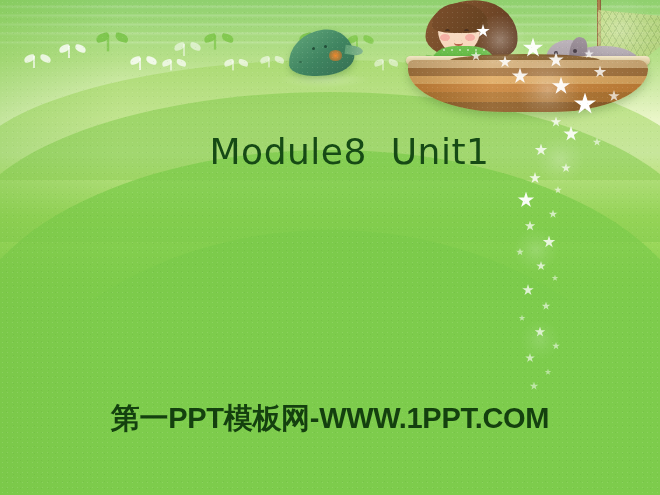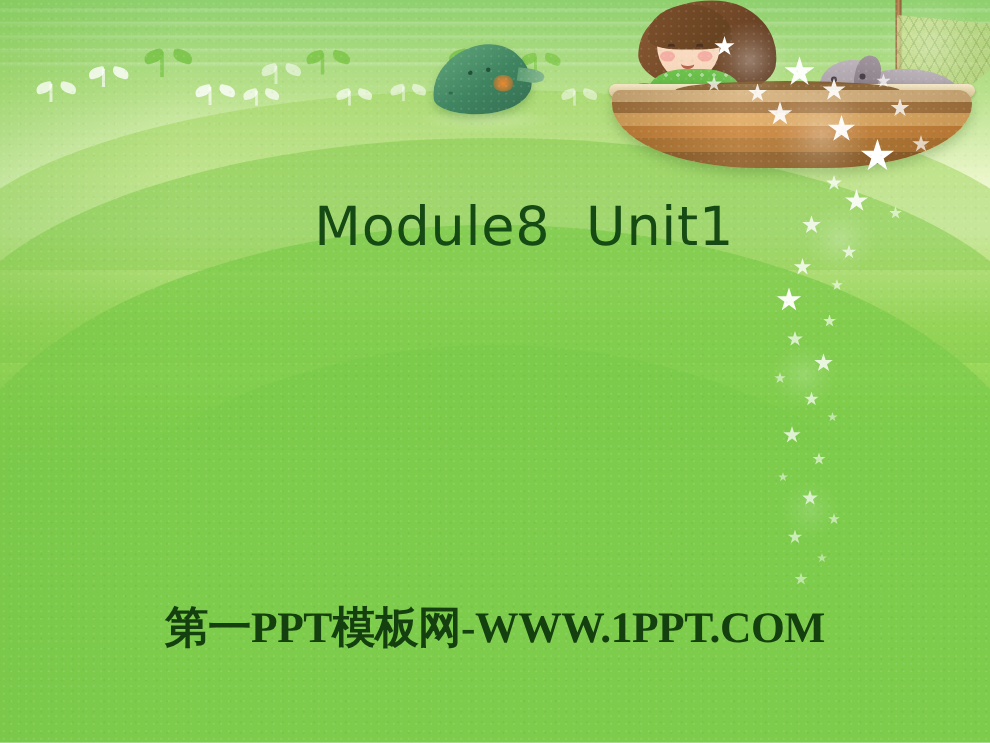--- a/index.html
+++ b/index.html
@@ -337,21 +337,21 @@
     font-family: "DejaVu Sans", sans-serif;
     font-weight: bold;
     font-size: 45px;
     letter-spacing: -.4px;
     color: #0E3D0C;
   }
   .watermark {
     position: absolute;
     left: 0; right: 0; top: 399px;
     text-align: center;
-    font-family: Liberation Serif, serif;
+    font-family: Liberation Sans, sans-serif;
     font-weight: bold;
     font-size: 29px;
     letter-spacing: -.3px;
     color: #14400F;
   }
 </style>
 </head>
 <body>
 
 <div id="slide">

